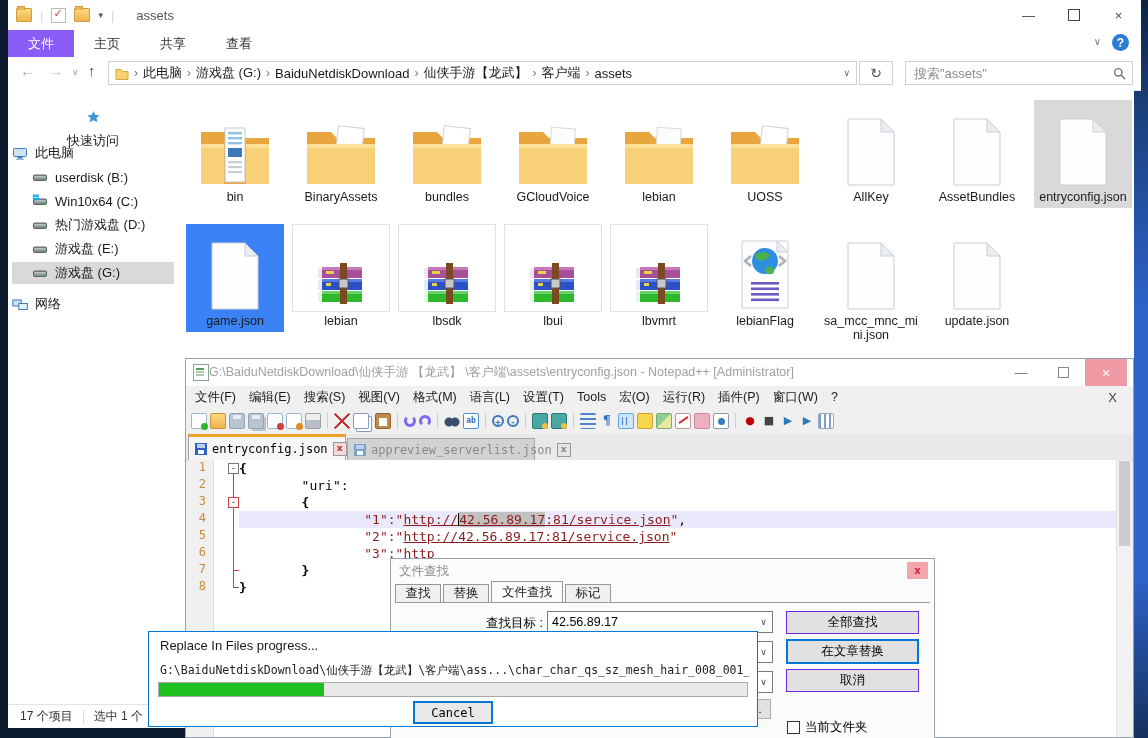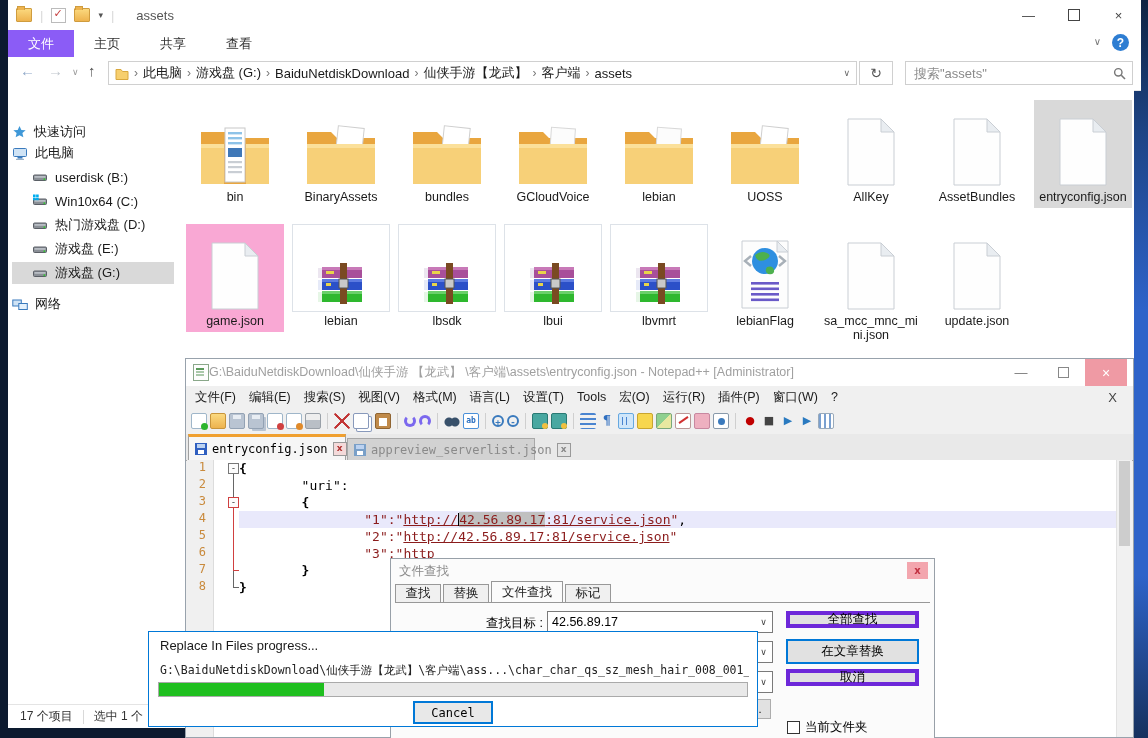--- a/index.html
+++ b/index.html
@@ -42,21 +42,21 @@
   #ex-body{position:absolute;left:8px;top:90px;width:1126px;height:638px;background:#fff;z-index:1;}
   .side-item{position:absolute;height:22px;display:flex;align-items:center;gap:7px;font-size:13px;color:#1a1a1a;left:4px;width:162px;box-sizing:border-box;}
   .side-item.lvl1{padding-left:20px;}
   .side-item.selected{background:#d9d9d9;}
   .side-item svg{flex:none;}
 
   .fi{position:absolute;width:98px;text-align:center;padding-bottom:4px;}
   .fi .icbox{height:88px;display:flex;align-items:flex-end;justify-content:center;box-sizing:border-box;padding-bottom:2px;}
   .fi .lbl{font-size:12.5px;line-height:14px;color:#1a1a1a;word-break:break-all;padding:2px 2px 0 2px;}
   .fi.sel-gray{background:#d9d9d9;}
-  .fi.sel-blue{background:#f9a8d4;}
+  .fi.sel-blue{background:#3b82f6;}
   .fi.outline .icbox{border:1px solid #dde2e8;}
   #ex-status{position:absolute;left:0;bottom:0;right:0;height:23px;border-top:1px solid #e4e4e4;background:#fff;display:flex;align-items:center;gap:10px;padding-left:12px;font-size:12px;color:#333;}
   .st-sep{width:1px;height:14px;background:#d9d9d9;}
 
   
   #npp{position:absolute;left:185px;top:358px;width:949px;height:380px;background:#f0f0f0;border:1px solid #98a2ac;box-sizing:border-box;z-index:5;}
   #npp-title{position:absolute;left:0;top:0;right:0;height:27px;background:#fff;display:flex;align-items:center;padding-left:7px;}
   #npp-title .txt{font-size:12.5px;color:#a0a0a0;white-space:nowrap;overflow:hidden;}
   .npp-icon{width:14px;height:15px;background:#fdfdfd;border:1px solid #8aa88a;position:relative;flex:none;}
   .npp-icon::after{content:"";position:absolute;left:2px;top:3px;width:8px;height:2px;background:#5a9a5a;box-shadow:0 3px 0 #aac8aa,0 6px 0 #aac8aa;}
@@ -147,21 +147,21 @@
   #finddlg{position:absolute;left:390px;top:538px;width:545px;height:200px;background:#fbfbfb;border:1px solid #98a0a8;box-sizing:border-box;z-index:6;margin-top:20px;}
   #fd-title{position:absolute;left:8px;top:4px;font-size:12.5px;color:#8a8a8a;}
   #fd-close{position:absolute;left:516px;top:3px;width:21px;height:17px;background:#f3a6ae;color:#c03040;font:bold 10px/17px "DejaVu Sans",sans-serif;text-align:center;}
   #fd-tabs{position:absolute;left:4px;top:22px;right:4px;height:21px;border-bottom:1px solid #989898;}
   .fd-tab{position:absolute;top:3px;height:18px;background:#f0f0f0;border:1px solid #989898;border-bottom:none;box-sizing:border-box;font-size:12.5px;text-align:center;line-height:17px;color:#1a1a1a;}
   .fd-tab.active{top:0;height:21px;background:#fbfbfb;line-height:21px;z-index:2;}
   .fd-label{position:absolute;font-size:12.5px;color:#000;text-align:right;width:150px;}
   .combo{position:absolute;height:22px;border:1px solid #7a7a7a;background:#fff;display:flex;box-sizing:border-box;}
   .combo input{flex:1;border:none;outline:none;font-size:12.5px;padding:0 4px;font-family:inherit;color:#000;background:transparent;min-width:0;}
   .combo .arrow{width:17px;display:flex;align-items:center;justify-content:center;color:#444;font-size:9px;flex:none;}
-  .wbtn{position:absolute;left:395px;width:133px;height:17px;background:#e1e1e1;border:4px solid #6d28d9;box-sizing:border-box;font-size:12.5px;display:flex;align-items:center;justify-content:center;color:#000;}
+  .wbtn{position:absolute;left:395px;width:133px;height:23px;background:#e1e1e1;border:1px solid #6d28d9;box-sizing:border-box;font-size:12.5px;display:flex;align-items:center;justify-content:center;color:#000;}
   .wbtn.default{border:2px solid #0078d7;height:25px;}
   .cb{position:absolute;display:flex;align-items:center;gap:5px;font-size:12.5px;color:#000;}
   .cb .box{width:13px;height:13px;border:1px solid #333;background:#fff;position:relative;flex:none;box-sizing:border-box;}
   .cb.checked .box::after{content:"✓";position:absolute;left:1px;top:-2px;font-size:11px;color:#111;font-weight:bold;}
   #fd-browse{position:absolute;left:352px;top:140px;width:28px;height:20px;background:#e1e1e1;border:1px solid #adadad;box-sizing:border-box;font-size:11px;text-align:center;line-height:18px;}
   #fd-dirfield{position:absolute;left:156px;top:140px;width:190px;height:20px;border:1px solid #adadad;background:#eee;box-sizing:border-box;}
 
   
   #progdlg{position:absolute;left:148px;top:631px;width:610px;height:96px;background:#fff;border:1px solid #0078d7;box-sizing:border-box;z-index:7;}
   #pg-title{position:absolute;left:11px;top:6px;font-size:13px;color:#1a1a1a;}
@@ -229,21 +229,21 @@
       <svg width="13" height="13" viewBox="0 0 13 13">
           <circle cx="5.3" cy="5.3" r="3.7" fill="none" stroke="#777" stroke-width="1.4"></circle>
           <line x1="8.3" y1="8.3" x2="12" y2="12" stroke="#777" stroke-width="1.6"></line>
         </svg>
     </div>
   </div>
 </div>
 
 <div id="ex-body">
 
-  <div class="side-item" style="top:31px;">
+  <div class="side-item" style="top:20px;flex-direction:column;">
     <svg width="15" height="15" viewBox="0 0 16 16">
         <path d="M8 1l2 4.2 4.6.4-3.5 3 1 4.5L8 10.8 3.9 13.1l1-4.5-3.5-3L6.1 5.2z" fill="#3f98d8"></path>
       </svg>
     <span>快速访问</span>
   </div>
   <div class="side-item" style="top:52px;">
     <svg width="16" height="15" viewBox="0 0 16 15">
         <rect x="1.5" y="2.5" width="13" height="8" rx="1" fill="#cfe3f5" stroke="#3a7abd"></rect>
         <rect x="5.5" y="11" width="5" height="1.6" fill="#3a7abd"></rect>
         <rect x="4" y="12.8" width="8" height="1.2" fill="#9ab2c8"></rect>

